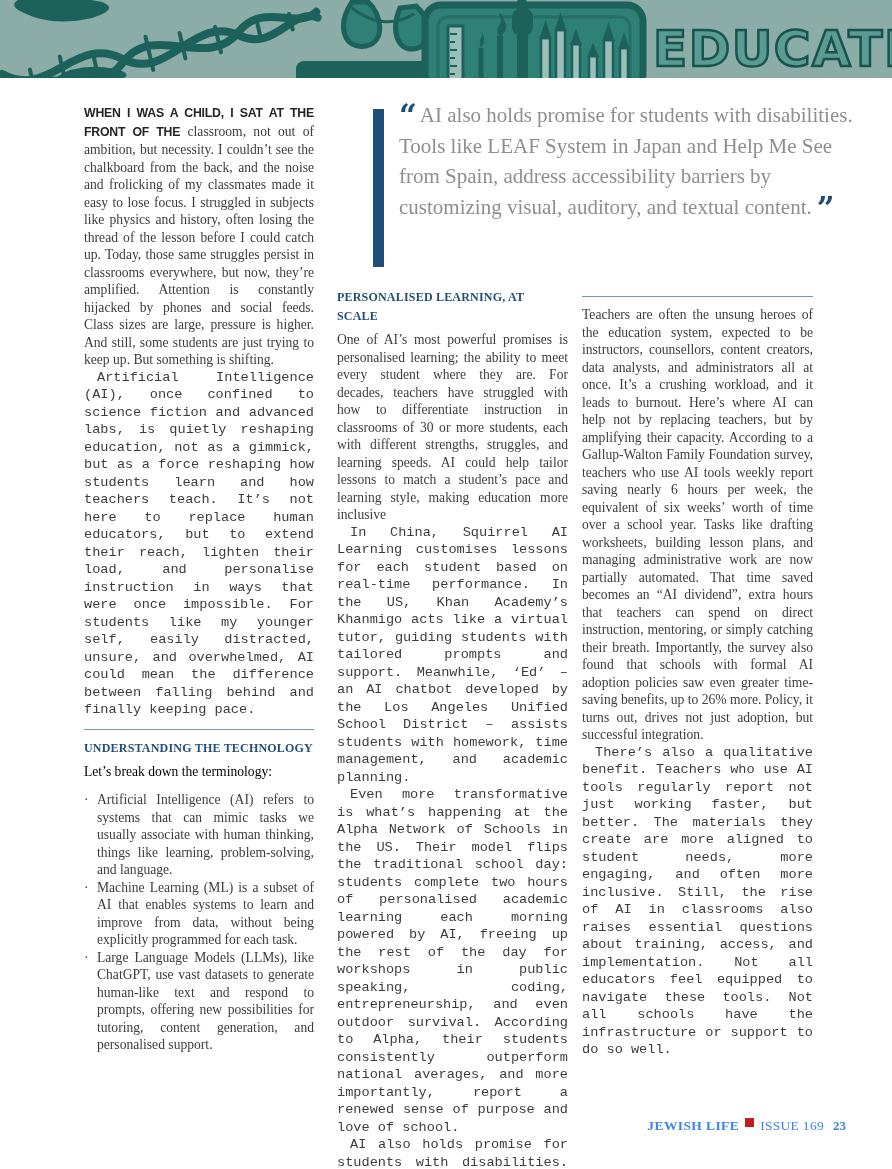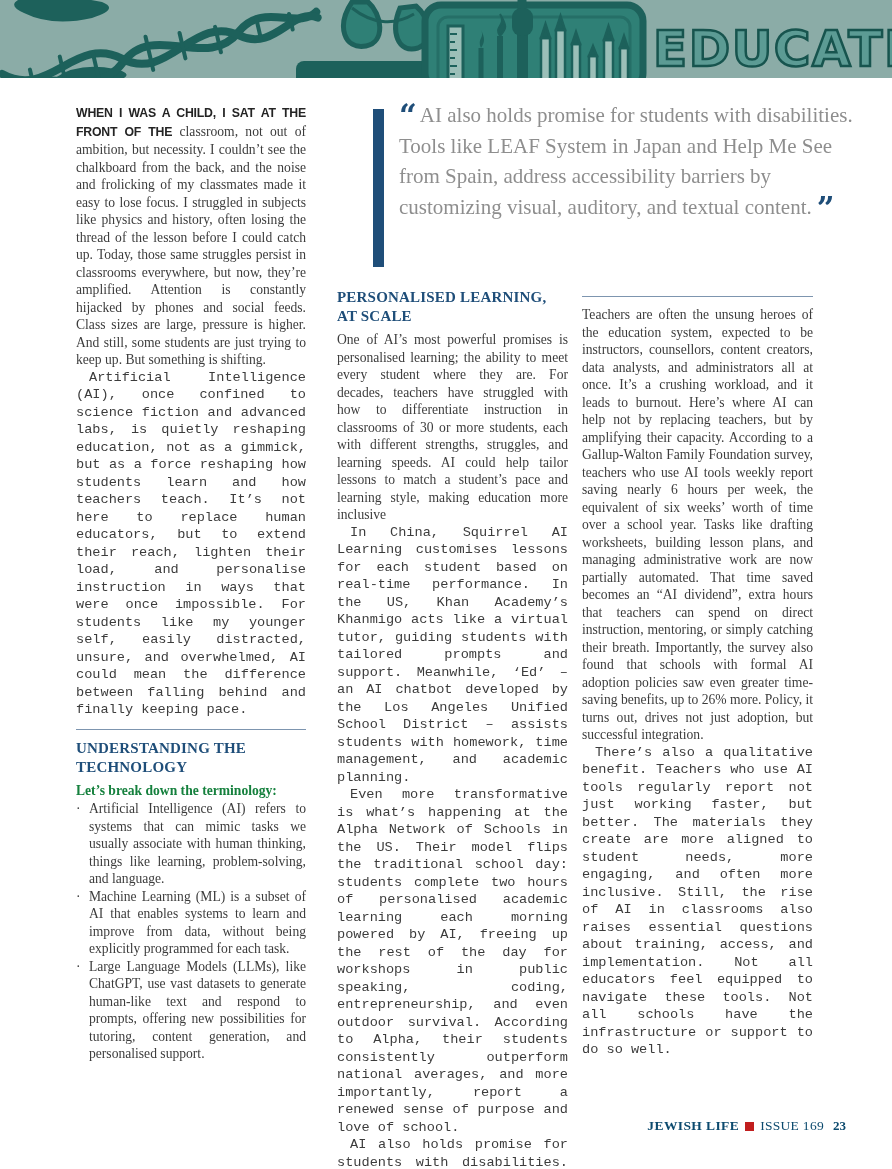--- a/index.html
+++ b/index.html
@@ -6,59 +6,59 @@
   html,body { background:#e8e8e8; }
   .page {
     position:relative; width:892px; height:1169px; background:#ffffff;
     font-family:"Liberation Serif", serif; overflow:hidden; margin:0 auto;
   }
   
   .banner { position:absolute; top:0; left:0; width:892px; height:78px; }
   .banner svg { display:block; }
   
   .col { position:absolute; }
-  .col-left  { left:76px;  top:104px; width:230px; }
+  .col-left  { left:84px;  top:104px; width:230px; }
   .col-mid   { left:337px; top:286px; width:231px; }
   .col-right { left:582px; top:286px; width:231px; }
   .body {
     font-size:13.6px; line-height:17.5px; color:#3c3c3c;
     text-align:justify; hyphens:auto; -webkit-hyphens:auto;
   }
   .indent { text-indent:13px;font-family:Liberation Mono, monospace; }
   .leadin {
     font-family:"Liberation Sans", sans-serif; font-weight:bold;
     font-size:12.3px; letter-spacing:-0.2px; color:#242424;
   }
   h2.section-head {
-    font-size:15px; line-height:19px; color:#1F4E79; font-weight:bold;
+    font-size:12px; line-height:19px; color:#1F4E79; font-weight:bold;
     letter-spacing:0.2px; margin:2px 0 5px 0;
   }
   .rule { border:none; border-top:1px solid #7d95af; margin:10px 0 9px 0; }
-  .bold-intro { font-weight:bold; color:#15803d; margin-bottom:1px; }
+  .bold-intro { font-weight:normal; color:#000000; margin-bottom:11px; }
   .bullet { display:flex; }
   .bullet .dot { flex:0 0 13px; color:#3c3c3c; }
   .bullet .btxt { flex:1; display:block; }
   .mb { margin-bottom:0px; }
   
   .quote { position:absolute; left:337px; top:100px; width:487px;margin-left:36px; }
   .quote-bar { position:absolute; left:0; top:9px; width:11px; height:158px; background:#1F4E79; }
   .quote-text {
     margin-left:26px; font-size:21px; line-height:30.5px; color:#8e8e8e;
     text-align:left;
   }
   .qmark {
     color:#1F4E79; font-weight:bold; font-family:"DejaVu Serif", serif;
     font-size:31px; line-height:0; vertical-align:-5px;
   }
   .qmark.close { margin-left:5px; }
   .qmark.open { margin-right:3px; }
   
   .footer {
-    position:absolute; top:1118px; right:46px; display:flex; align-items:center;
-    font-size:13.5px; color:#0c4a6e;
+    position:absolute; top:1118px; right:46px; display:flex; align-items:flex-start;
+    font-size:13.5px; color:#3b82f6;
   }
   .footer .mag { font-weight:bold; letter-spacing:0.4px; }
   .footer .sq { width:9px; height:9px; background:#C11E1E; margin:0 6px; display:inline-block; }
   .footer .issue { letter-spacing:0.3px; }
   .footer .pageno { font-weight:bold; font-size:13px; margin-left:9px; }
 </style>
 </head>
 <body>
 
 <div class="page">

